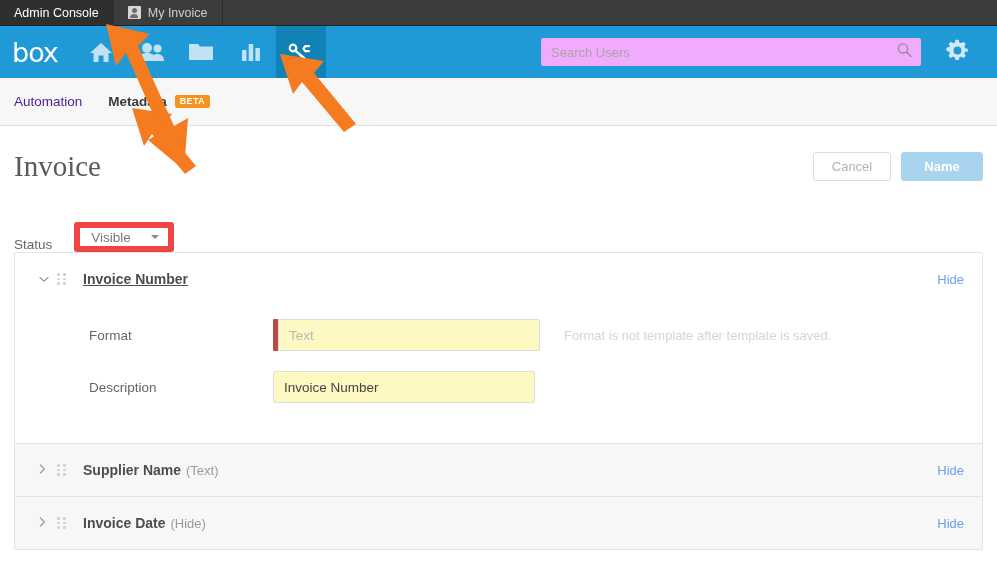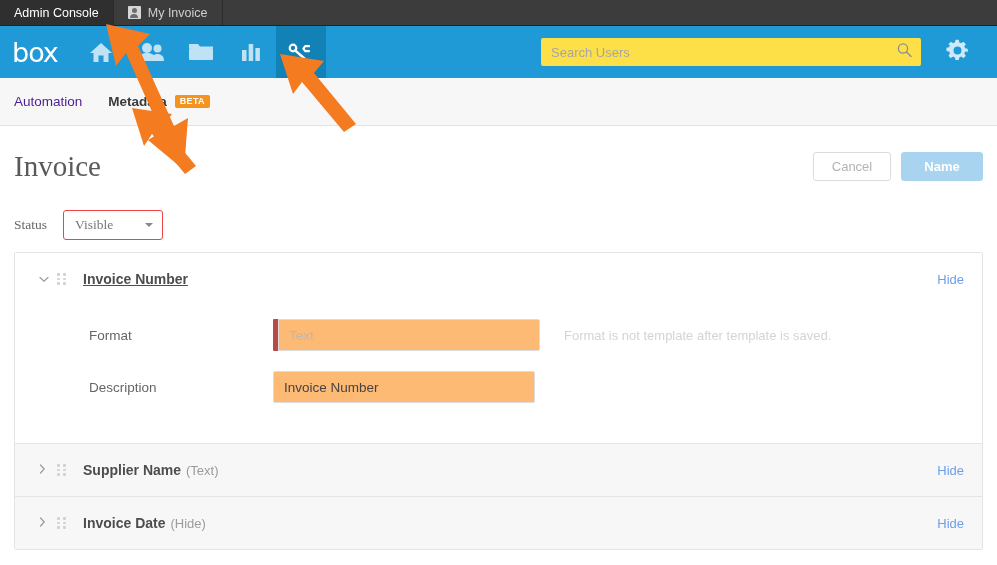--- a/index.html
+++ b/index.html
@@ -56,21 +56,21 @@
   .nav-item.active { background: #1281b5; }
   .nav-item svg { display: block; }
   .nav-right {
     margin-left: auto; display: flex; align-items: center;
     padding-right: 16px; gap: 12px;
   }
   .search-wrap { position: relative; }
   .search-input {
     width: 380px; height: 28px; border: none; border-radius: 2px;
     padding: 0 30px 0 10px; font-size: 13px; color: #444;
-    font-family: "Liberation Sans", sans-serif; background: #fde047;
+    font-family: "Liberation Sans", sans-serif; background: #f0abfc;
     outline: none;
   }
   .search-input::placeholder { color: #a6a6a6; }
   .search-ico {
     position: absolute; right: 9px; top: 50%; transform: translateY(-50%);
     pointer-events: none;
   }
   .gear-btn {
     width: 48px; display: flex; align-items: center; justify-content: center;
     cursor: pointer;
@@ -109,26 +109,26 @@
   .btn-cancel {
     background: #fff; border: 1px solid #dcdcdc; color: #b3b3b3;
   }
   .btn-save {
     background: #a8d4ef; border: 1px solid #a8d4ef; color: #ffffff;
     font-weight: bold; min-width: 82px;
   }
 
   
   .status-row {
-    display: flex; align-items: center; gap: 16px; height: 54px; font-family: Liberation Serif, serif;
+    display: flex; align-items: flex-end; gap: 22px; height: 54px;
   }
   .status-label { font-size: 13.5px; color: #666; }
   .select-box {
     position: relative; width: 100px; height: 30px;
-    border: 1px solid #ef4444; border-radius: 3px; background: #fff;
+    border: 6px solid #ef4444; border-radius: 3px; background: #fff;
     display: flex; align-items: center; padding: 0 22px 0 11px;
     font-size: 13.5px; color: #777; cursor: pointer;
   }
   .caret {
     position: absolute; right: 9px; top: 50%; margin-top: -2px;
     width: 0; height: 0;
     border-left: 4px solid transparent; border-right: 4px solid transparent;
     border-top: 4px solid #888;
   }
 
@@ -164,21 +164,21 @@
   }
 
   .card-body { padding: 0 0 34px 74px; }
   .form-row { display: flex; align-items: center; margin-top: 8px; height: 44px; }
   .form-label { width: 184px; font-size: 13.5px; color: #666; }
   .input-shell { display: flex; align-items: stretch; }
   .redbar { width: 5px; background: #b94a48; border-radius: 1px 0 0 1px; flex: none; }
   .txt-input {
     width: 262px; height: 32px; border: 1px solid #dcdcdc;
     border-radius: 0 2px 2px 0; padding: 0 10px; font-size: 13.5px;
-    color: #444; background: #fdba74; outline: none;
+    color: #444; background: #fef9c3; outline: none;
     font-family: "Liberation Sans", sans-serif;
   }
   .txt-input::placeholder { color: #b8b8b8; }
   .txt-input.plain { border-radius: 2px; width: 262px; }
   .hint {
     margin-left: 24px; font-size: 13px; color: #d4d4d4;
   }
 
   
   .annot { position: absolute; pointer-events: none; }

